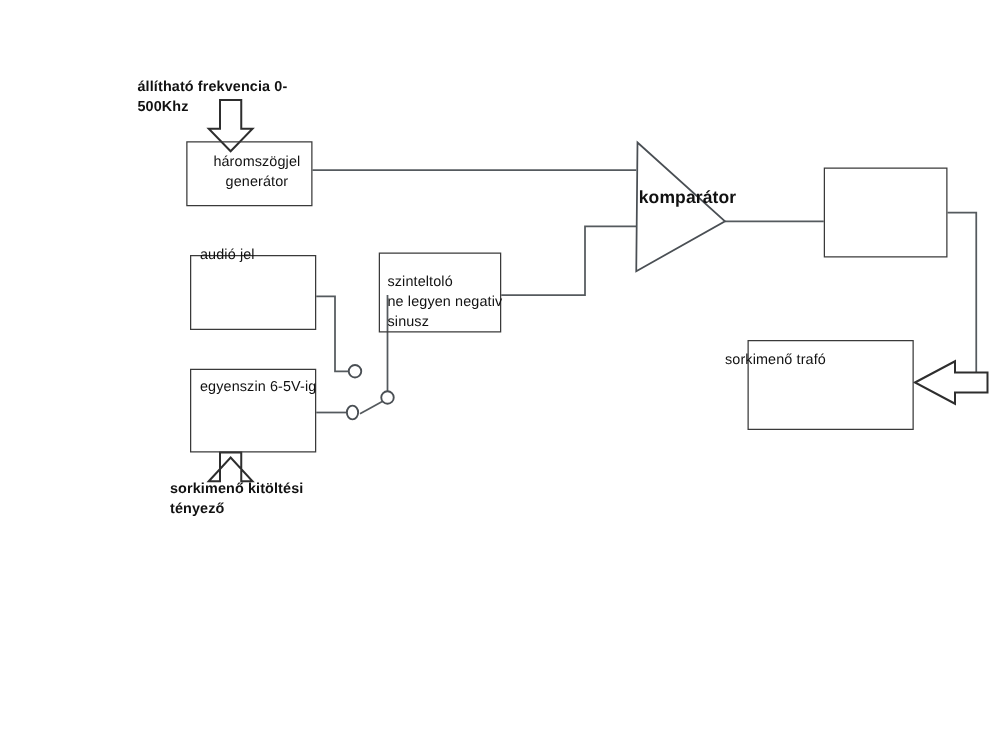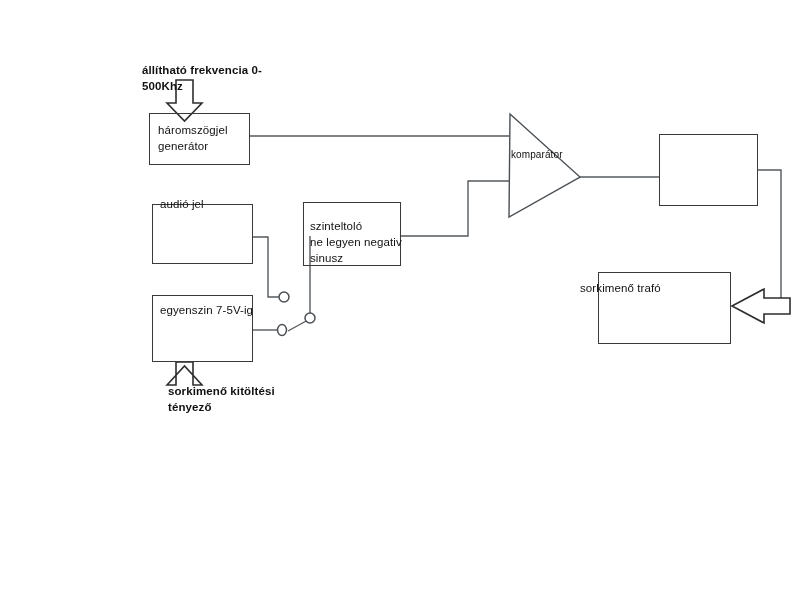--- a/index.html
+++ b/index.html
@@ -15,25 +15,24 @@
   }
   .blk-label{
     position:absolute;
     font-size:11.5px;color:#111;line-height:16px;
     white-space:pre-line;letter-spacing:0.1px;
   }
   .note{
     position:absolute;font-size:11.5px;color:#111;
     line-height:16px;white-space:pre-line;font-weight:600;
     letter-spacing:0.1px;
-    margin-left:32px;
   }
   .tri-label{
-    position:absolute;font-size:10px;color:#111;
-    font-weight:400;letter-spacing:0.1px;
+    position:absolute;font-size:14px;color:#111;
+    font-weight:700;letter-spacing:0.1px;
   }
   svg{position:absolute;left:0;top:0;overflow:visible;}
   .wire{stroke:#555a5e;stroke-width:1.4;fill:none;}
   .tri{stroke:#4a4f54;stroke-width:1.4;fill:none;}
   .arrow{stroke:#2e2e2e;stroke-width:1.6;fill:#ffffff;stroke-linejoin:miter;}
   .contact{stroke:#4a4f54;stroke-width:1.5;fill:#ffffff;}
 </style>
 </head>
 <body>
 
@@ -64,33 +63,33 @@
     <path class="tri" d="M 510 114 L 580 177 L 509 217 Z"></path>
 
     <path class="arrow" d="M 176 80 L 193 80 L 193 103 L 202 103 L 184.5 121 L 167 103 L 176 103 Z"></path>
 
     <path class="arrow" d="M 167 385 L 184.5 366 L 202 385 L 193 385 L 193 362 L 176 362 L 176 385 Z"></path>
 
     <path class="arrow" d="M 732 306 L 764 289 L 764 298 L 790 298 L 790 314 L 764 314 L 764 323 Z"></path>
   </svg>
 
   <div class="blk" style="left:149px;top:113px;width:101px;height:52px;"></div>
-  <div class="blk-label" style="left:158px;top:122px;width:95px;">háromszögjel
+  <div class="blk-label" style="left:158px;top:122px;width:95px;text-align:center;">háromszögjel
 generátor</div>
 
   <div class="blk" style="left:152px;top:204px;width:101px;height:60px;"></div>
   <div class="blk-label" style="left:160px;top:196px;width:95px;">audió jel</div>
 
   <div class="blk" style="left:303px;top:202px;width:98px;height:64px;"></div>
   <div class="blk-label" style="left:310px;top:218px;width:100px;">szinteltoló
 ne legyen negativ
 sinusz</div>
 
   <div class="blk" style="left:152px;top:295px;width:101px;height:67px;"></div>
-  <div class="blk-label" style="left:160px;top:302px;width:100px;">egyenszin 7-5V-ig</div>
+  <div class="blk-label" style="left:160px;top:302px;width:100px;">egyenszin 6-5V-ig</div>
 
   <div class="blk" style="left:659px;top:134px;width:99px;height:72px;"></div>
 
   <div class="blk" style="left:598px;top:272px;width:133px;height:72px;"></div>
   <div class="blk-label" style="left:580px;top:280px;width:120px;">sorkimenő trafó</div>
 
   <div class="tri-label" style="left:511px;top:149px;">komparátor</div>
 
   <div class="note" style="left:110px;top:62px;width:130px;">állítható frekvencia 0-
 500Khz</div>

